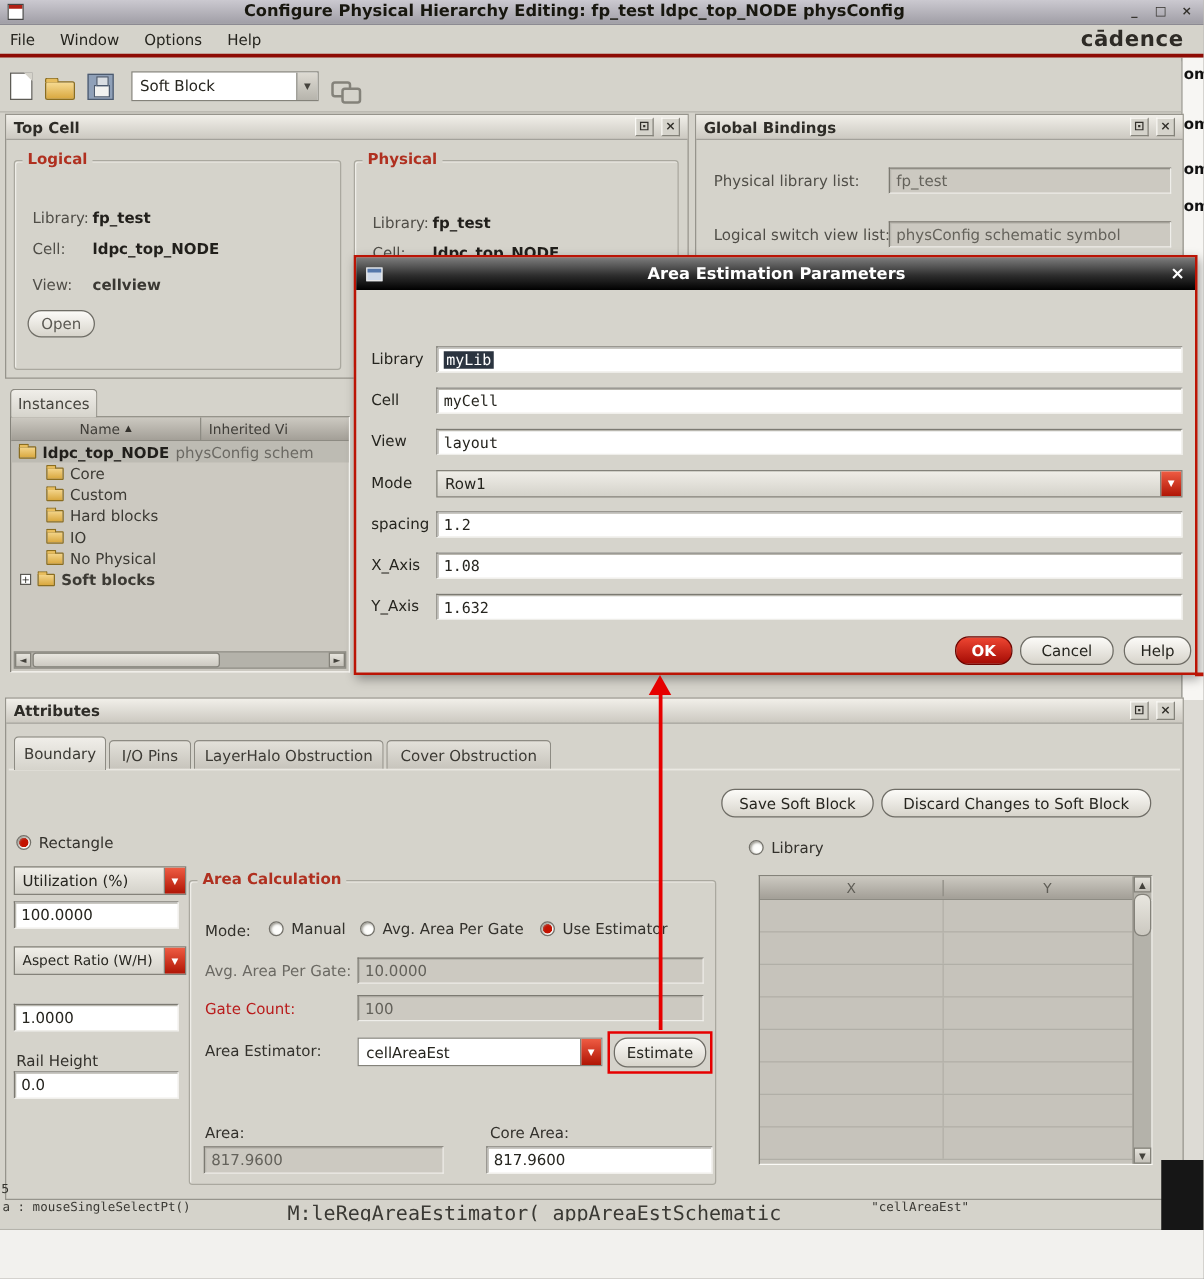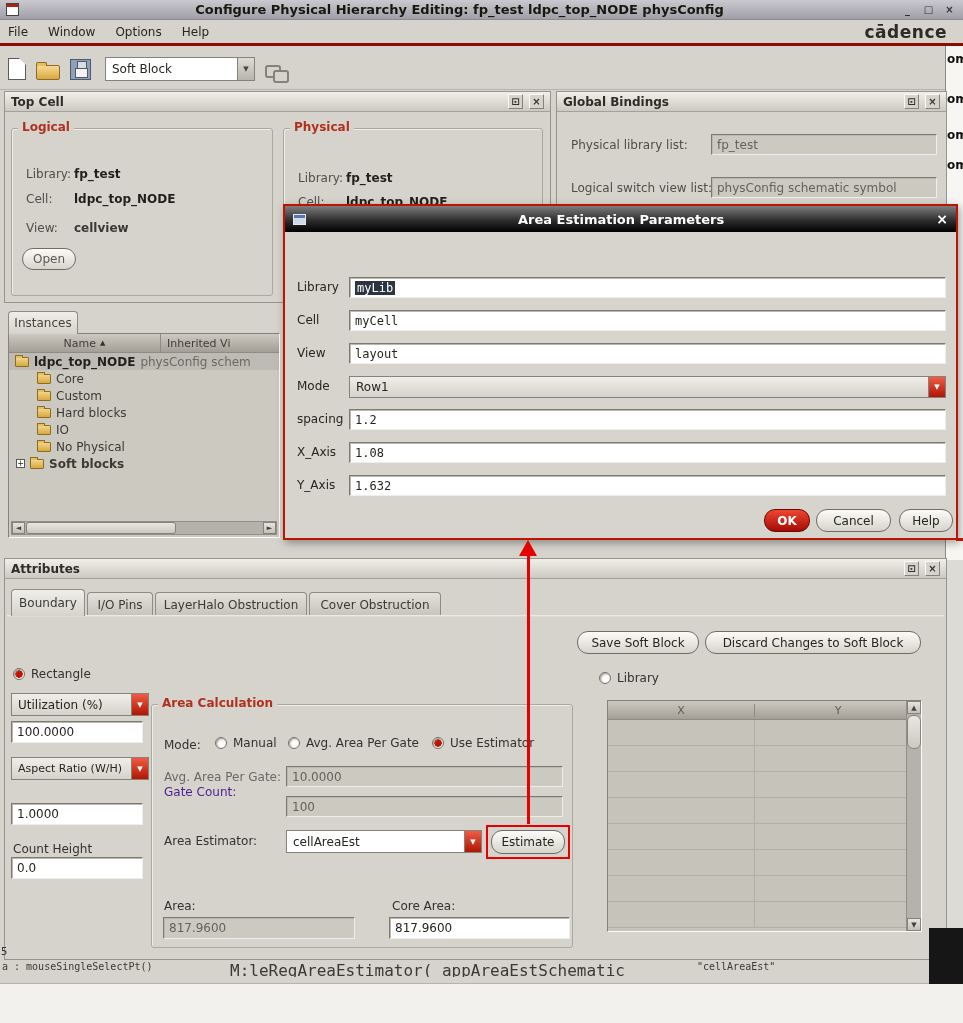--- a/index.html
+++ b/index.html
@@ -248,21 +248,21 @@
     <div class="abs field" style="left:6px;top:162px;width:132px;height:22px">
       <span>100.0000</span>
     </div>
     <div class="combo" style="left:6px;top:198px;width:138px;height:23px">
       <span style="font-size:11px">Aspect Ratio (W/H)</span>
       <span class="carrow">▼</span>
     </div>
     <div class="abs field" style="left:6px;top:244px;width:132px;height:22px">
       <span>1.0000</span>
     </div>
-    <span class="lbl" style="left:8px;top:283px;color:#33312c">Count Height</span>
+    <span class="lbl" style="left:8px;top:283px;color:#33312c">Rail Height</span>
     <div class="abs field" style="left:6px;top:298px;width:132px;height:22px">
       <span>0.0</span>
     </div>
 
     <div class="gbox" style="left:146px;top:145px;width:422px;height:244px">
       <span class="gtitle">Area Calculation</span>
 
       <span class="lbl" style="left:12px;top:33px;color:#33312c">Mode:</span>
       <div class="radio" style="left:63px;top:31px">
         <span class="dot"></span>
@@ -275,21 +275,21 @@
       <div class="radio on" style="left:280px;top:31px">
         <span class="dot"></span>
         <span>Use Estimator</span>
       </div>
 
       <span class="lbl" style="left:12px;top:65px;color:#6b6963">Avg. Area Per Gate:</span>
       <div class="abs field disabled" style="left:134px;top:61px;width:277px;height:21px">
         <span>10.0000</span>
       </div>
 
-      <span class="lbl" style="left:12px;top:80px;color:#4c1d95">Gate Count:</span>
+      <span class="lbl" style="left:12px;top:95px;color:#b91c1c">Gate Count:</span>
       <div class="abs field disabled" style="left:134px;top:91px;width:277px;height:21px">
         <span>100</span>
       </div>
 
       <span class="lbl" style="left:12px;top:129px;color:#33312c">Area Estimator:</span>
       <div class="combo" style="left:134px;top:125px;width:196px;height:23px;background:#fff">
         <span>cellAreaEst</span>
         <span class="carrow">▼</span>
       </div>
       <div class="pill" style="left:339px;top:125px;width:74px;height:24px">Estimate</div>

